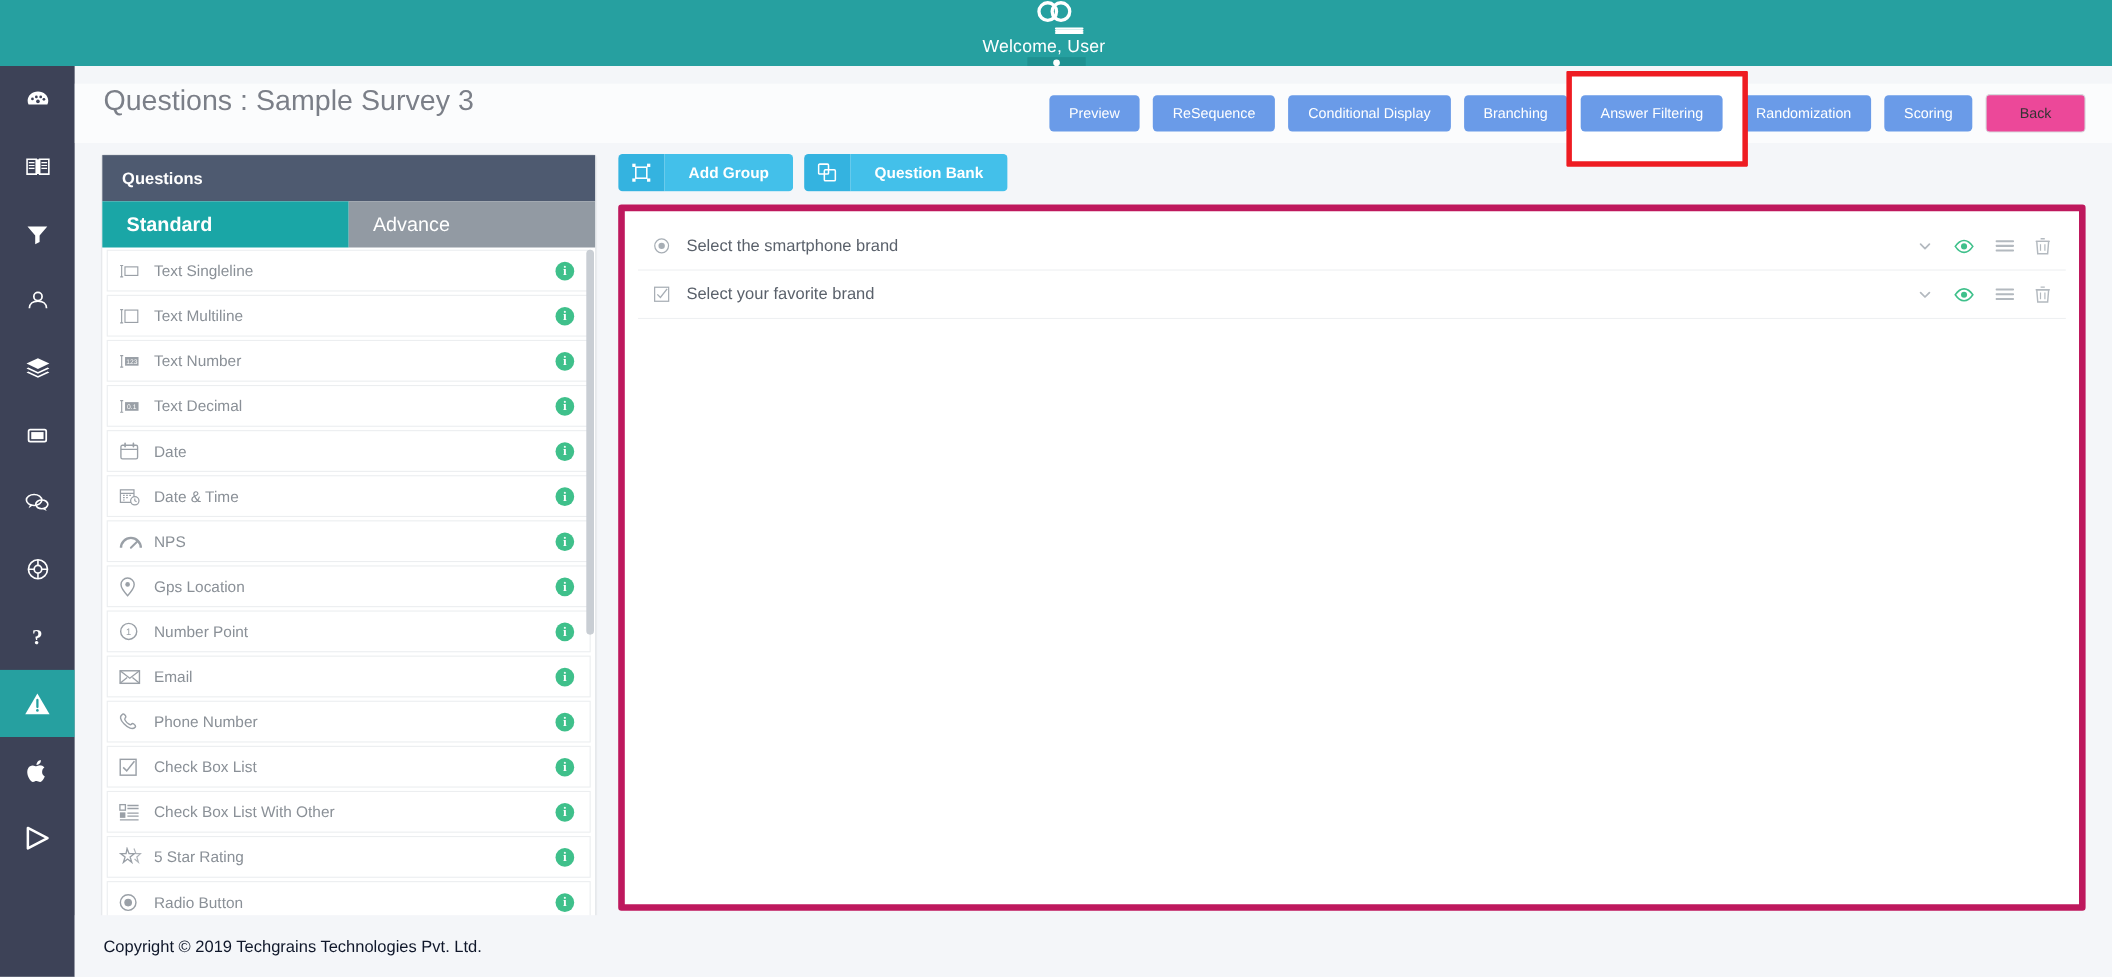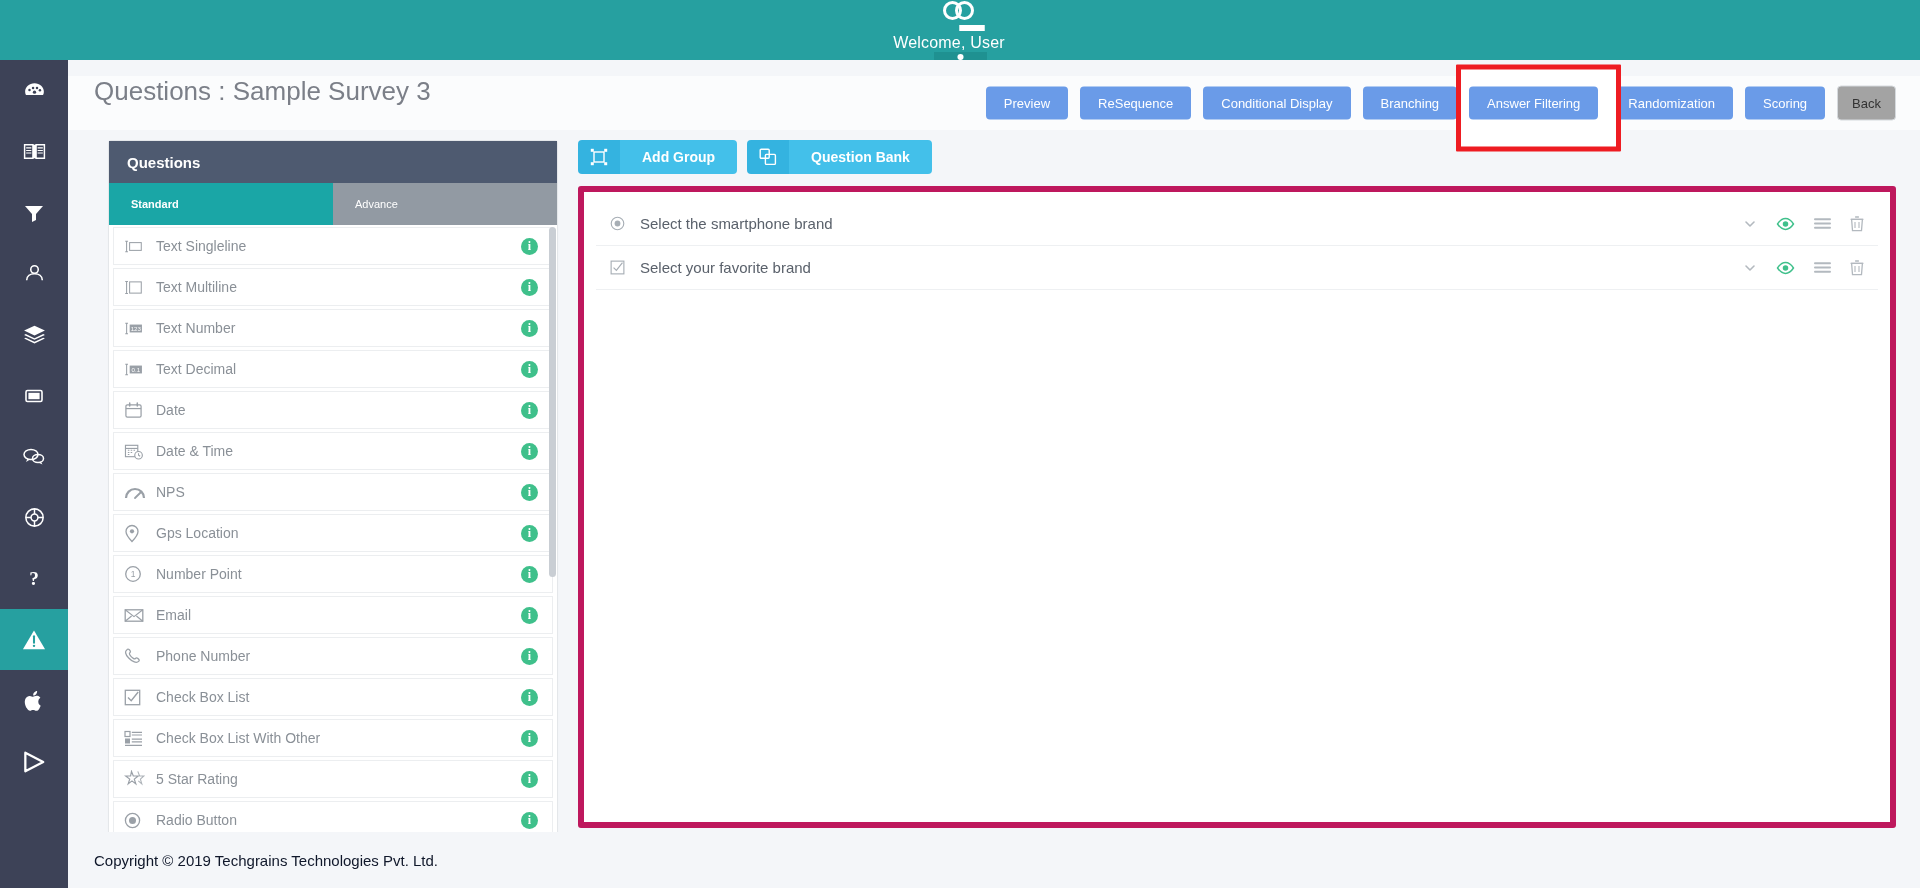--- a/index.html
+++ b/index.html
@@ -67,51 +67,51 @@
   .titlebar-actions {
     position: absolute; right: 24px; top: 50%; transform: translateY(-50%);
     display: flex; align-items: center; gap: 12px;
   }
   .btn-blue {
     background: #6a9be8; color: #fff; border: none; border-radius: 4px;
     font-size: 13px; font-family: "Liberation Sans", sans-serif;
     padding: 9px 18px; cursor: pointer; white-space: nowrap;
   }
   .btn-white {
-    background: #a3a3a3; color: #333; border: 1px solid #d6dade; border-radius: 4px;
+    background: #ec4899; color: #333; border: 1px solid #d6dade; border-radius: 4px;
     font-size: 13px; font-family: "Liberation Sans", sans-serif;
-    padding: 9px 14px; cursor: pointer;
+    padding: 9px 30px; cursor: pointer;
   }
   .highlight-wrap { position: relative; display: inline-block; }
   .highlight-wrap::before {
     content: ""; position: absolute; left: -13px; top: -22px;
     width: calc(100% + 26px); height: calc(100% + 44px);
     border: 5px solid #ee1c22; background: #ffffff; z-index: 0; border-radius: 1px;
   }
   .highlight-wrap .btn-blue { position: relative; z-index: 1; }
 
   
   .content {
-    display: flex; padding: 10px 24px 0 24px; gap: 20px; height: 742px; margin-left: 16px;
+    display: flex; padding: 10px 24px 0 24px; gap: 20px; height: 742px;
   }
 
   
   .qpanel {
     width: 450px; background: #ffffff; border: 1px solid #e4e7ea;
     border-radius: 3px; display: flex; flex-direction: column;
     height: 700px; box-shadow: 0 1px 1px rgba(0,0,0,.04);
   }
   .qpanel-head {
     background: #4e5a70; color: #fff; height: 42px; display: flex;
     align-items: center; padding: 0 18px; font-size: 15px; font-weight: bold;
   }
   .qtabs { display: flex; height: 42px; }
   .qtab {
     flex: 1; display: flex; align-items: center; padding: 0 22px;
-    font-size: 11px; cursor: pointer; color: #ffffff;
+    font-size: 18px; cursor: pointer; color: #ffffff;
   }
   .qtab.active { background: #1aa6a6; font-weight: bold; }
   .qtab.inactive { background: #929aa3; }
   .qlist { flex: 1; overflow: hidden; padding: 2px 4px 0 4px; position: relative; }
   .qrow {
     display: flex; align-items: center; height: 38px;
     border: 1px solid #eceef0; margin-bottom: 3px; background: #fff;
     padding: 0 14px 0 10px; cursor: pointer;
   }
   .qrow-icon {

